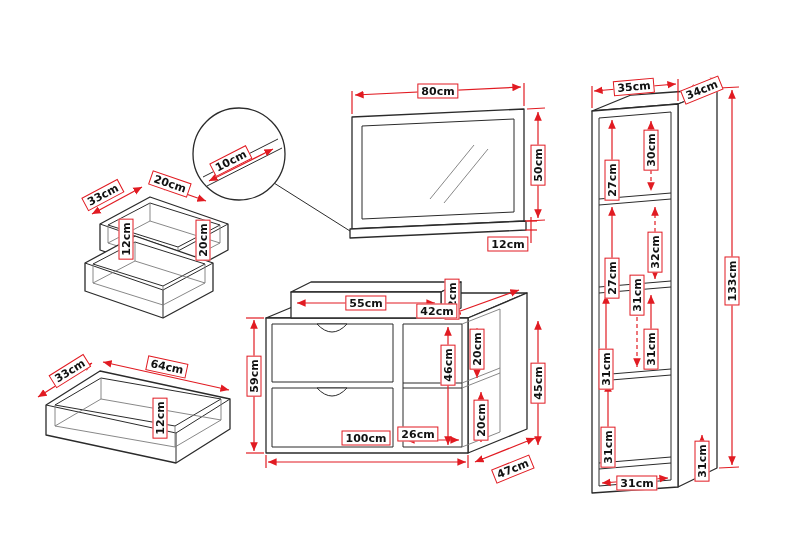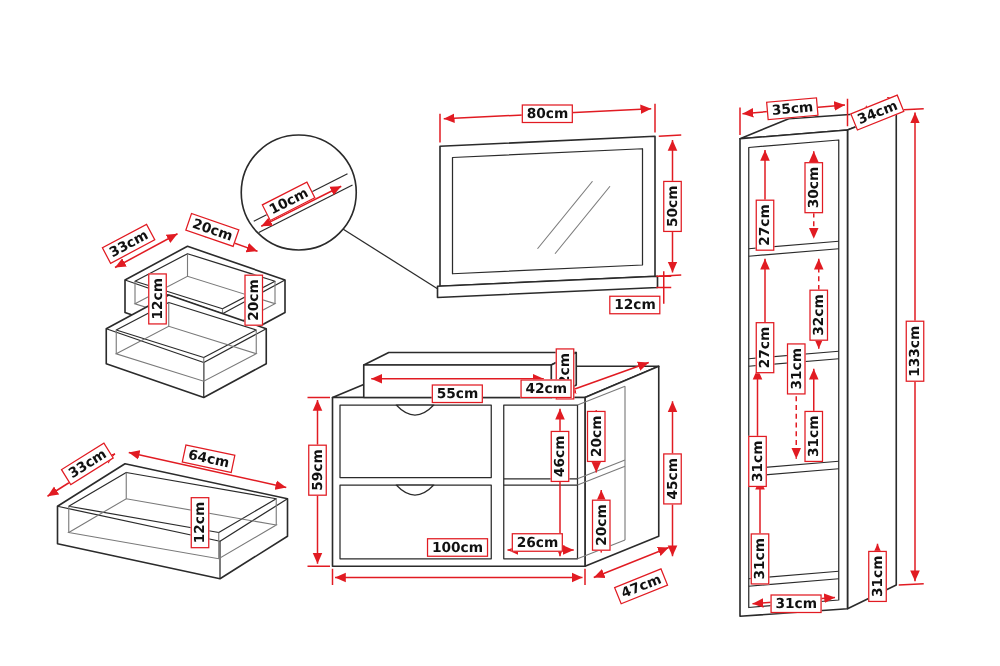--- a/index.html
+++ b/index.html
@@ -180,29 +180,29 @@
 
   <div class="dim r" style="left:103px;top:164px;--rot:-28deg">33cm</div>
   <div class="dim r" style="left:170px;top:153px;--rot:19deg">20cm</div>
   <div class="dim v" style="left:126px;top:208px">12cm</div>
   <div class="dim v" style="left:203px;top:209px">20cm</div>
 
   <div class="dim r" style="left:70px;top:340px;--rot:-32deg">33cm</div>
   <div class="dim r" style="left:167px;top:336px;--rot:12deg">64cm</div>
   <div class="dim v" style="left:160px;top:387px">12cm</div>
 
-  <div class="dim" style="left:366px;top:284px">55cm</div>
+  <div class="dim" style="left:366px;top:272px">55cm</div>
   <div class="dim v" style="left:452px;top:268px">12cm</div>
   <div class="dim" style="left:437px;top:280px">42cm</div>
   <div class="dim v" style="left:254px;top:345px">59cm</div>
   <div class="dim v" style="left:448px;top:334px">46cm</div>
   <div class="dim v" style="left:477px;top:318px">20cm</div>
   <div class="dim v" style="left:538px;top:352px">45cm</div>
   <div class="dim v" style="left:481px;top:389px">20cm</div>
-  <div class="dim" style="left:430px;top:403px">26cm</div>
+  <div class="dim" style="left:418px;top:403px">26cm</div>
   <div class="dim" style="left:366px;top:407px">100cm</div>
   <div class="dim r" style="left:513px;top:438px;--rot:-22deg">47cm</div>
 
   <div class="dim r" style="left:634px;top:56px;--rot:-5deg">35cm</div>
   <div class="dim r" style="left:702px;top:59px;--rot:-22deg">34cm</div>
   <div class="dim v" style="left:651px;top:119px">30cm</div>
   <div class="dim v" style="left:612px;top:149px">27cm</div>
   <div class="dim v" style="left:655px;top:221px">32cm</div>
   <div class="dim v" style="left:612px;top:247px">27cm</div>
   <div class="dim v" style="left:637px;top:264px">31cm</div>

